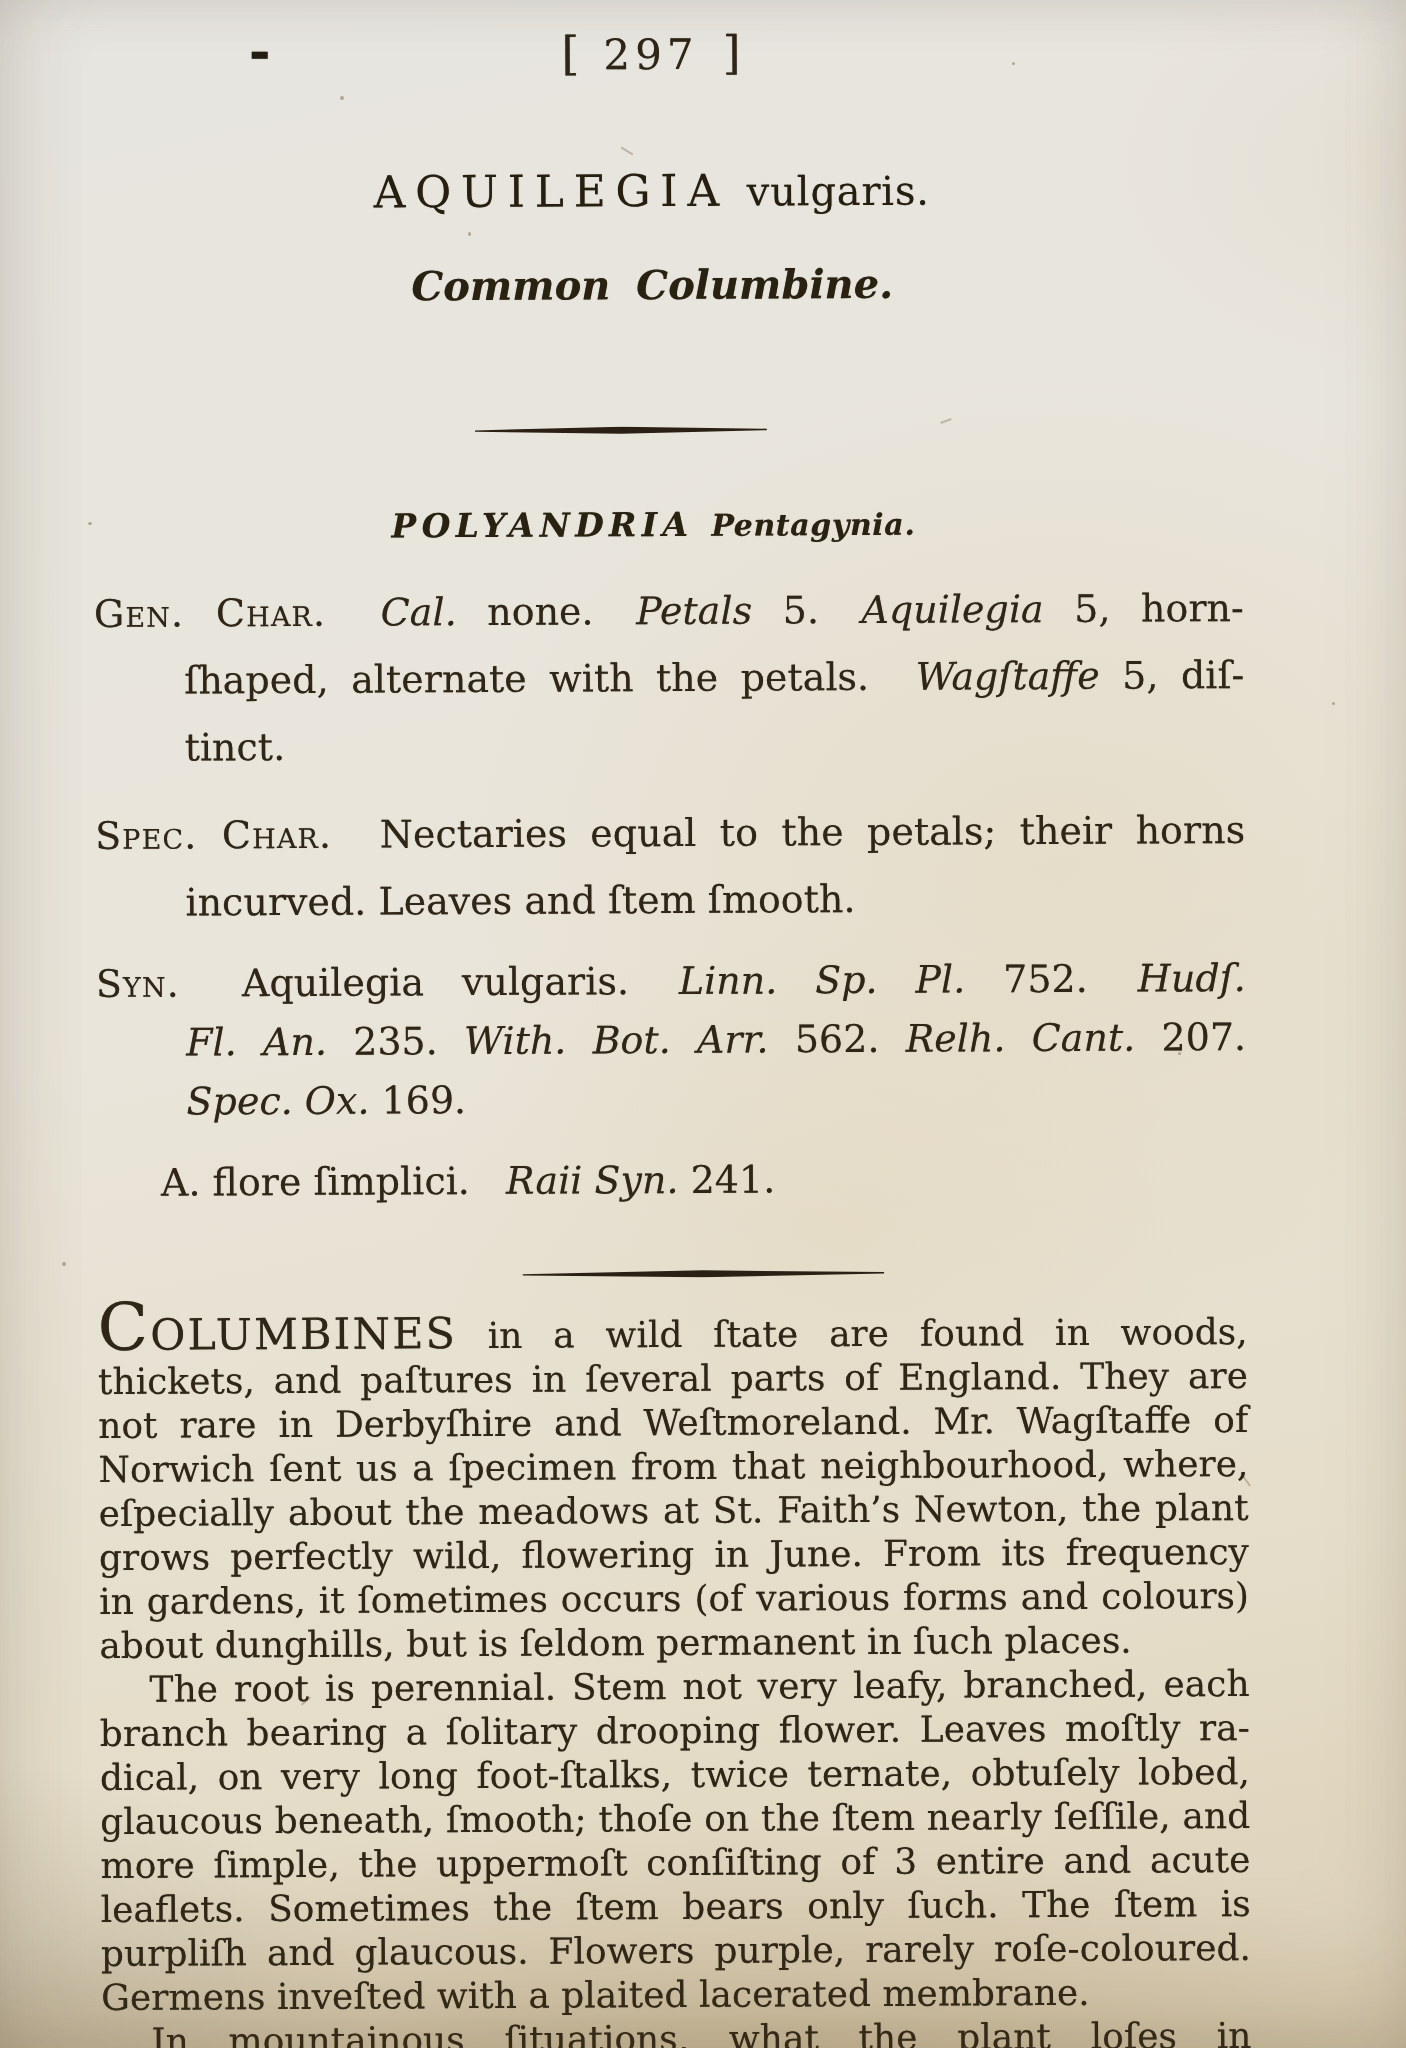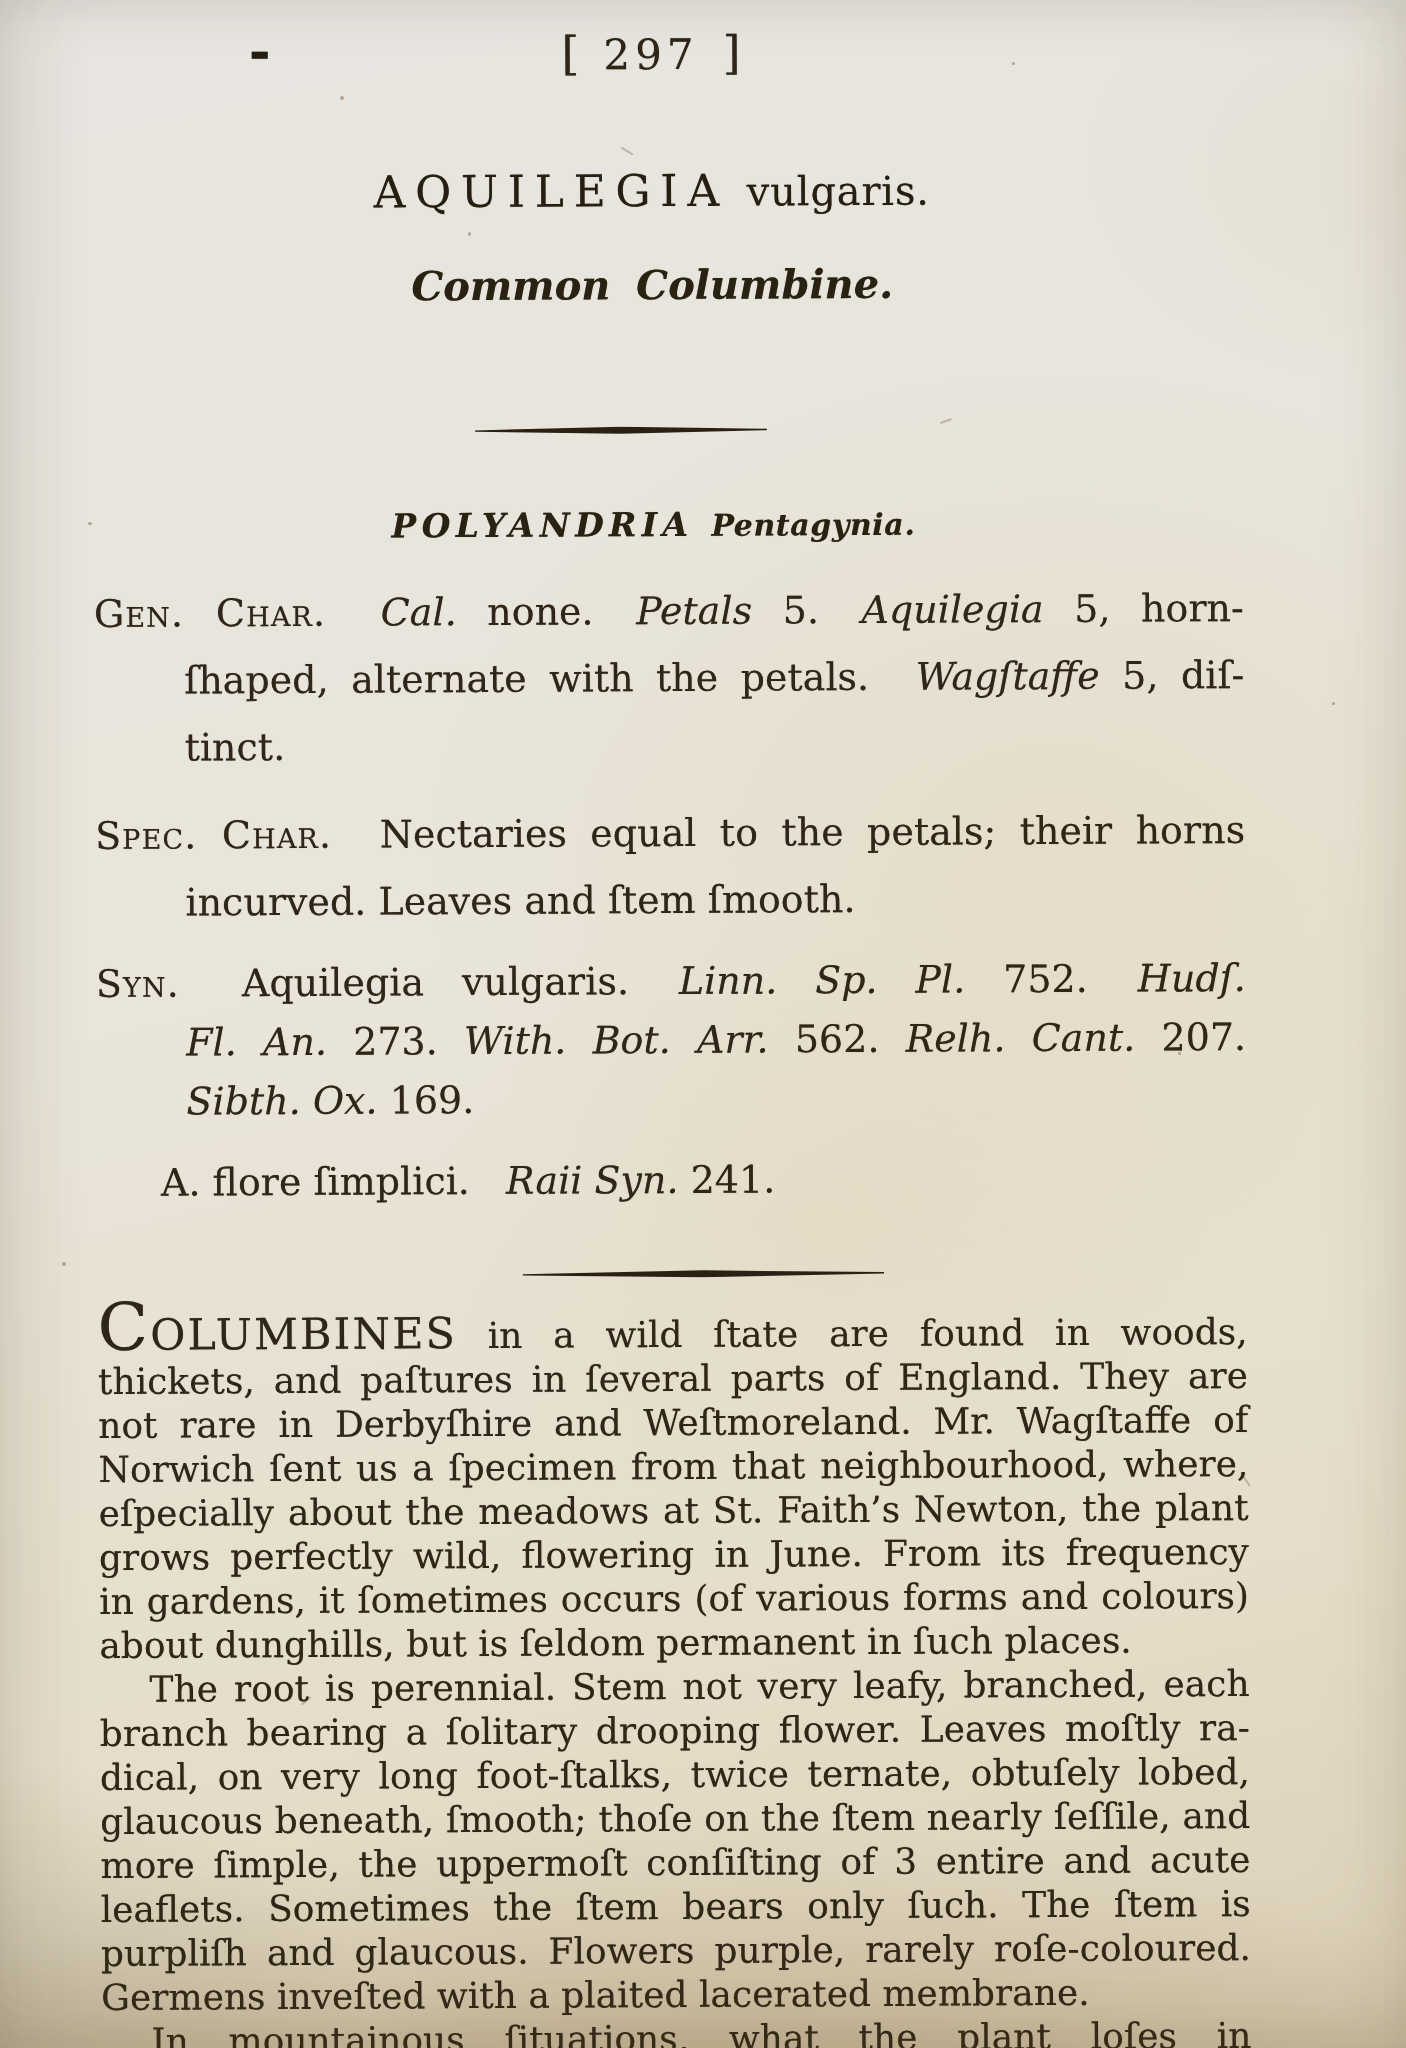--- a/index.html
+++ b/index.html
@@ -149,28 +149,28 @@
     <div class="abs section syn">
       <div class="line full">
         <span class="sc">Syn.</span><span class="gx"></span>
         <span>Aquilegia vulgaris.</span><span class="gs"></span>
         <span class="it">Linn. Sp. Pl.</span>
         <span>752.</span><span class="gs"></span>
         <span class="it">Hudſ.</span>
       </div>
       <div class="line full indent">
         <span class="it">Fl. An.</span>
-        <span>273.</span>
+        <span>235.</span>
         <span class="it">With. Bot. Arr.</span>
         <span>562.</span>
         <span class="it">Relh. Cant.</span>
         <span>207.</span>
       </div>
       <div class="line indent">
-        <span class="it">Sibth. Ox.</span>
+        <span class="it">Spec. Ox.</span>
         <span>169.</span>
       </div>
     </div>
 
     <div class="abs section variety">
       <div class="line">
         <span>A. flore ſimplici.</span><span class="gx"></span>
         <span class="it">Raii Syn.</span>
         <span>241.</span>
       </div>

